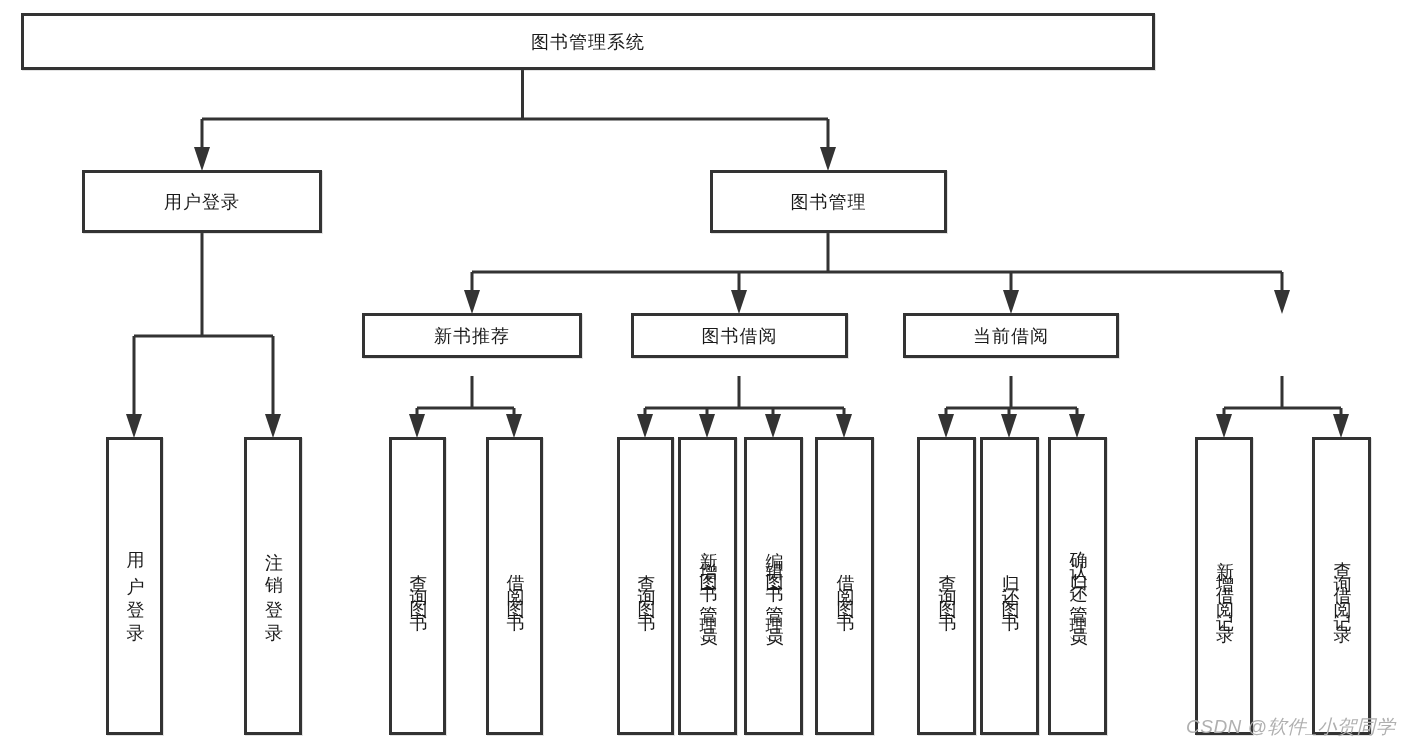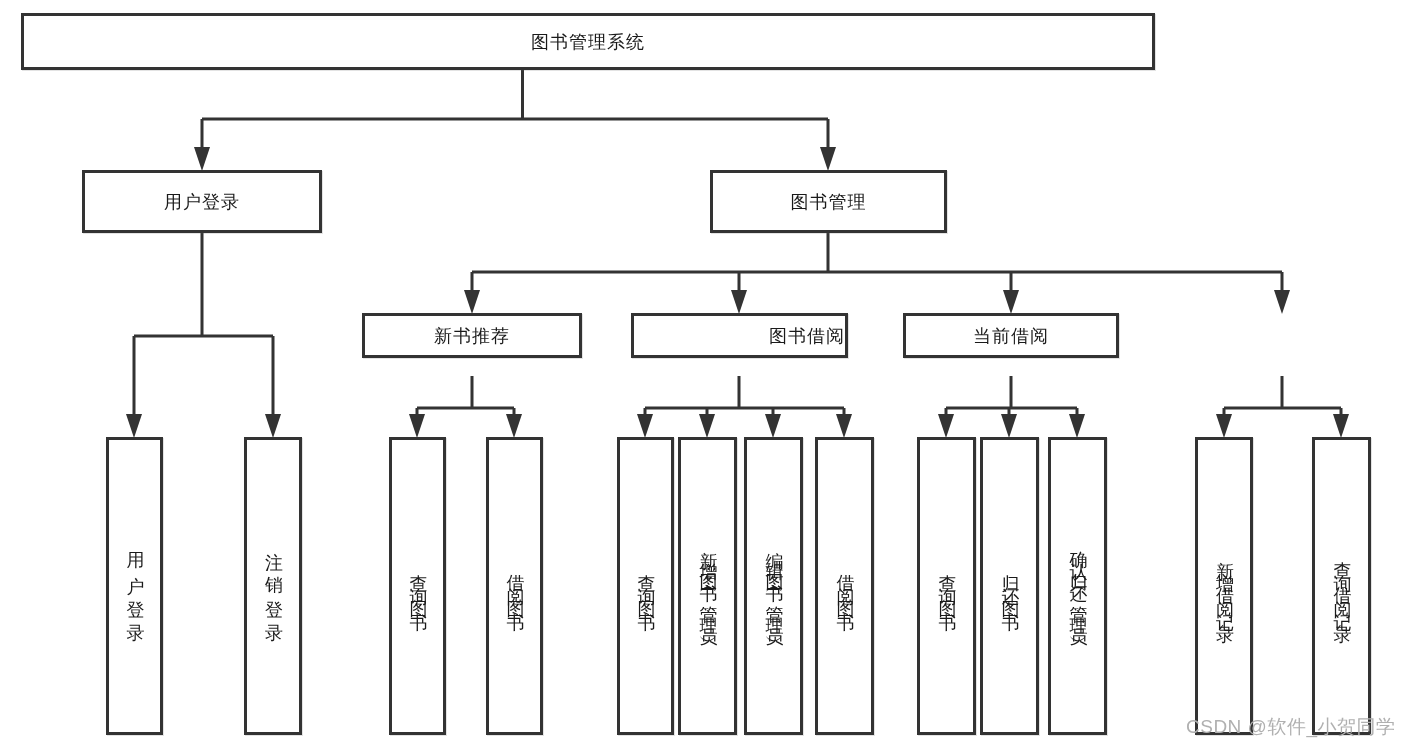--- a/index.html
+++ b/index.html
@@ -45,21 +45,21 @@
   }
   .vtext.tight { letter-spacing: 11px; }
   .leaf.wide .vtext { letter-spacing: 24px; }
   
   .root   { left: 21px;   top: 13px;  width: 1134px; height: 57px; }
   .l2     { top: 170px; height: 63px; }
   .l2.a   { left: 82px;  width: 240px; }
   .l2.b   { left: 710px; width: 237px; }
   .l3     { top: 313px; height: 45px; }
   .l3.a   { left: 362px;  width: 220px; }
-  .l3.b   { left: 631px;  width: 217px; justify-content: flex-end; }
+  .l3.b   { left: 631px;  width: 217px; }
   .l3.c   { left: 903px;  width: 216px; }
   .l3.d   { left: 1174px; width: 217px; }
   .leaf   { top: 437px; height: 298px; }
   .lf-a1  { left: 106px;  width: 57px; }
   .lf-a2  { left: 244px;  width: 58px; }
   .lf-b1  { left: 389px;  width: 57px; }
   .lf-b2  { left: 486px;  width: 57px; }
   .lf-c1  { left: 617px;  width: 57px; }
   .lf-c2  { left: 678px;  width: 59px; }
   .lf-c3  { left: 744px;  width: 59px; }
@@ -71,20 +71,21 @@
   .lf-e2  { left: 1312px; width: 59px; }
   .watermark {
     position: absolute;
     left: 1186px;
     top: 714px;
     z-index: 5;
     font-size: 19px;
     color: #b0b0b0;
     letter-spacing: 0.5px;
     white-space: nowrap;
+    font-style: italic;
   }
 </style>
 </head>
 <body>
 
 <div class="stage">
 
   <svg class="wires" viewBox="0 0 1405 747" xmlns="http://www.w3.org/2000/svg" aria-hidden="true">
     <g stroke="#333333" stroke-width="3" fill="none">
       <path d="M522.5 70 V119 M202 119 H828 M202 119 V150 M828 119 V150"></path>

